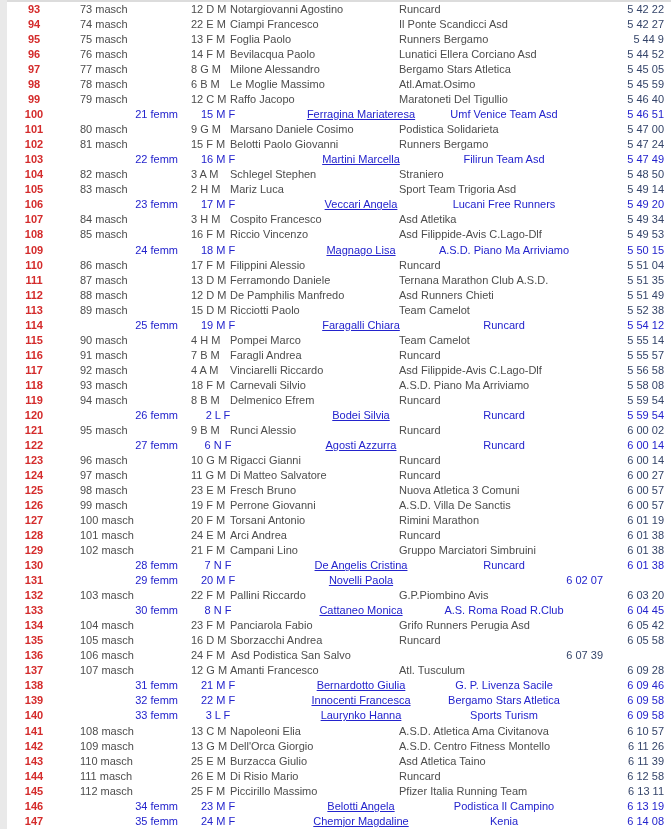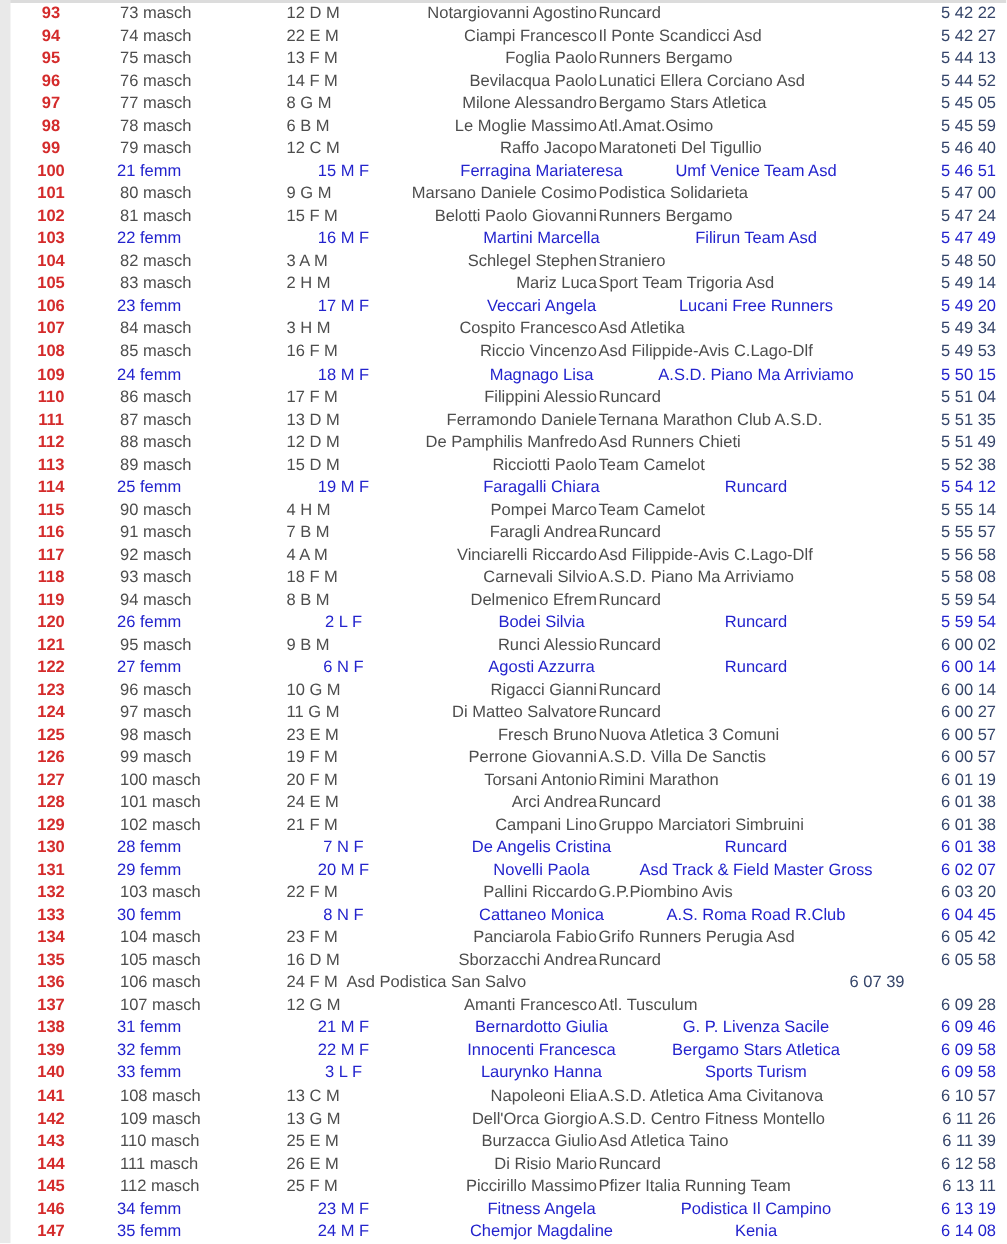--- a/index.html
+++ b/index.html
@@ -31,31 +31,31 @@
     white-space:nowrap;
   }
   .cell{overflow:visible;}
   .c1{text-align:center;color:#d42b2b;font-weight:bold;}
   .c6{text-align:right;padding-right:7px;}
   
   .masch .cell{color:#4d4d4d;}
   .masch .c1{color:#d42b2b;}
   .masch .c2{text-align:left;padding-left:12px;}
   .masch .c3{text-align:left;margin-left:23px;}
-  .masch .c4{text-align:right;margin-left:26px;}
+  .masch .c4{text-align:left;}
   .masch .c5{text-align:left;padding-left:1px;}
   .masch .c6{color:#35456a;}
   
   .femm .cell{color:#2323cd;}
   .femm .c1{color:#d42b2b;}
-  .femm .c2{text-align:left;}
+  .femm .c2{text-align:right;}
   .femm .c2 span{position:relative;left:10px;}
   .femm .c3{text-align:center;}
-  .femm .c3 span{position:relative;left:30px;}
-  .femm .c4{text-align:center;}
+  .femm .c3 span{position:relative;left:19px;}
+  .femm .c4{text-align:center;text-decoration:underline;}
   .femm .c4 span{position:relative;left:47px;}
   .femm .c5{text-align:center;}
   .femm .c6{color:#2323cd;}
 </style>
 </head>
 <body>
 
 <div id="page">
   <div id="top-strip"></div>
   <div id="left-strip"></div>
@@ -77,21 +77,21 @@
     <div class="cell c5"><span>Il Ponte Scandicci Asd</span></div>
     <div class="cell c6"><span>5 42 27</span></div>
   </div>
 
   <div class="row masch">
     <div class="cell c1"><span>95</span></div>
     <div class="cell c2"><span>75 masch</span></div>
     <div class="cell c3"><span>13 F M</span></div>
     <div class="cell c4"><span>Foglia Paolo</span></div>
     <div class="cell c5"><span>Runners Bergamo</span></div>
-    <div class="cell c6"><span>5 44 13</span></div>
+    <div class="cell c6"><span>5 44 9</span></div>
   </div>
 
   <div class="row masch">
     <div class="cell c1"><span>96</span></div>
     <div class="cell c2"><span>76 masch</span></div>
     <div class="cell c3"><span>14 F M</span></div>
     <div class="cell c4"><span>Bevilacqua Paolo</span></div>
     <div class="cell c5"><span>Lunatici Ellera Corciano Asd</span></div>
     <div class="cell c6"><span>5 44 52</span></div>
   </div>
@@ -400,21 +400,20 @@
     <div class="cell c4"><span>De Angelis Cristina</span></div>
     <div class="cell c5"><span>Runcard</span></div>
     <div class="cell c6"><span>6 01 38</span></div>
   </div>
 
   <div class="row femm">
     <div class="cell c1"><span>131</span></div>
     <div class="cell c2"><span>29 femm</span></div>
     <div class="cell c3"><span>20 M F</span></div>
     <div class="cell c4"><span>Novelli Paola</span></div>
-    <div class="cell c5"><span>Asd Track &amp; Field Master Gross</span></div>
     <div class="cell c6"><span>6 02 07</span></div>
   </div>
 
   <div class="row masch">
     <div class="cell c1"><span>132</span></div>
     <div class="cell c2"><span>103 masch</span></div>
     <div class="cell c3"><span>22 F M</span></div>
     <div class="cell c4"><span>Pallini Riccardo</span></div>
     <div class="cell c5"><span>G.P.Piombino Avis</span></div>
     <div class="cell c6"><span>6 03 20</span></div>
@@ -533,21 +532,21 @@
     <div class="cell c3"><span>25 F M</span></div>
     <div class="cell c4"><span>Piccirillo Massimo</span></div>
     <div class="cell c5"><span>Pfizer Italia Running Team</span></div>
     <div class="cell c6"><span>6 13 11</span></div>
   </div>
 
   <div class="row femm">
     <div class="cell c1"><span>146</span></div>
     <div class="cell c2"><span>34 femm</span></div>
     <div class="cell c3"><span>23 M F</span></div>
-    <div class="cell c4"><span>Fitness Angela</span></div>
+    <div class="cell c4"><span>Belotti Angela</span></div>
     <div class="cell c5"><span>Podistica Il Campino</span></div>
     <div class="cell c6"><span>6 13 19</span></div>
   </div>
 
   <div class="row femm">
     <div class="cell c1"><span>147</span></div>
     <div class="cell c2"><span>35 femm</span></div>
     <div class="cell c3"><span>24 M F</span></div>
     <div class="cell c4"><span>Chemjor Magdaline</span></div>
     <div class="cell c5"><span>Kenia</span></div>

